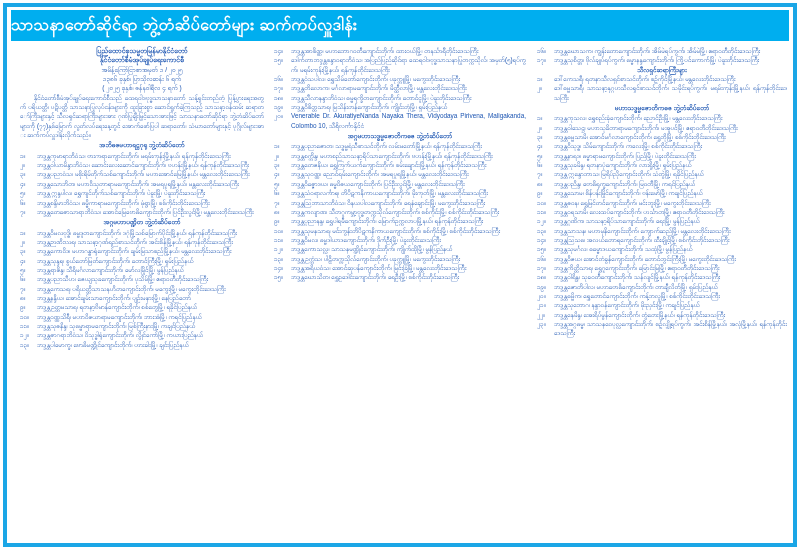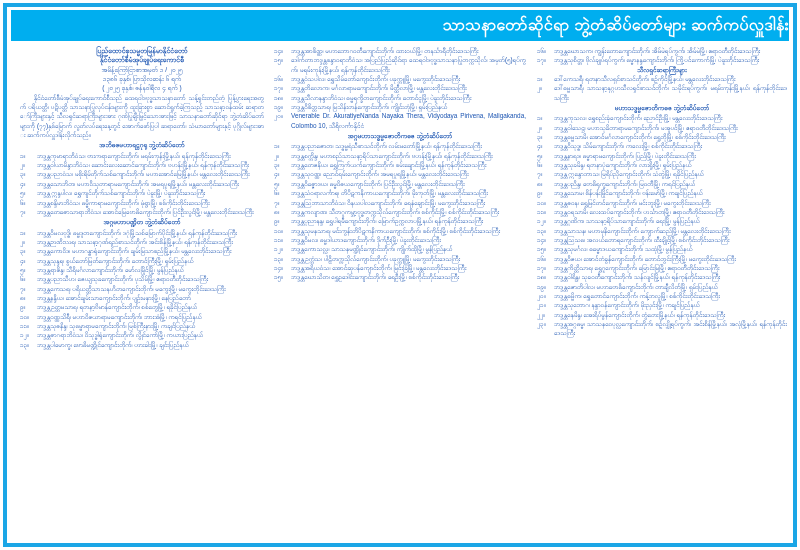--- a/index.html
+++ b/index.html
@@ -6,21 +6,21 @@
   body{
     width:800px;height:550px;overflow:hidden;background:#ffffff;
     font-family:"Liberation Sans",sans-serif;position:relative;
   }
   .frame{
     position:absolute;left:3px;top:3px;right:3px;bottom:3px;
     border:4px solid #1ba6e6;pointer-events:none;
   }
   .titlebar{
     position:absolute;left:11px;right:11px;top:10px;height:31px;
-    background:#00aeef;display:flex;align-items:center;justify-content:flex-end;
+    background:#00aeef;display:flex;align-items:center;justify-content:flex-start;
   }
   .titlebar .t{
     color:#ffffff;font-weight:bold;font-size:16px;letter-spacing:.5px;
     white-space:nowrap;overflow:hidden;
   }
   .col{
     position:absolute;top:46px;height:494px;overflow:hidden;
     color:#1c55b2;font-size:6.3px;line-height:9.35px;
     text-align:justify;word-break:break-all;
   }

